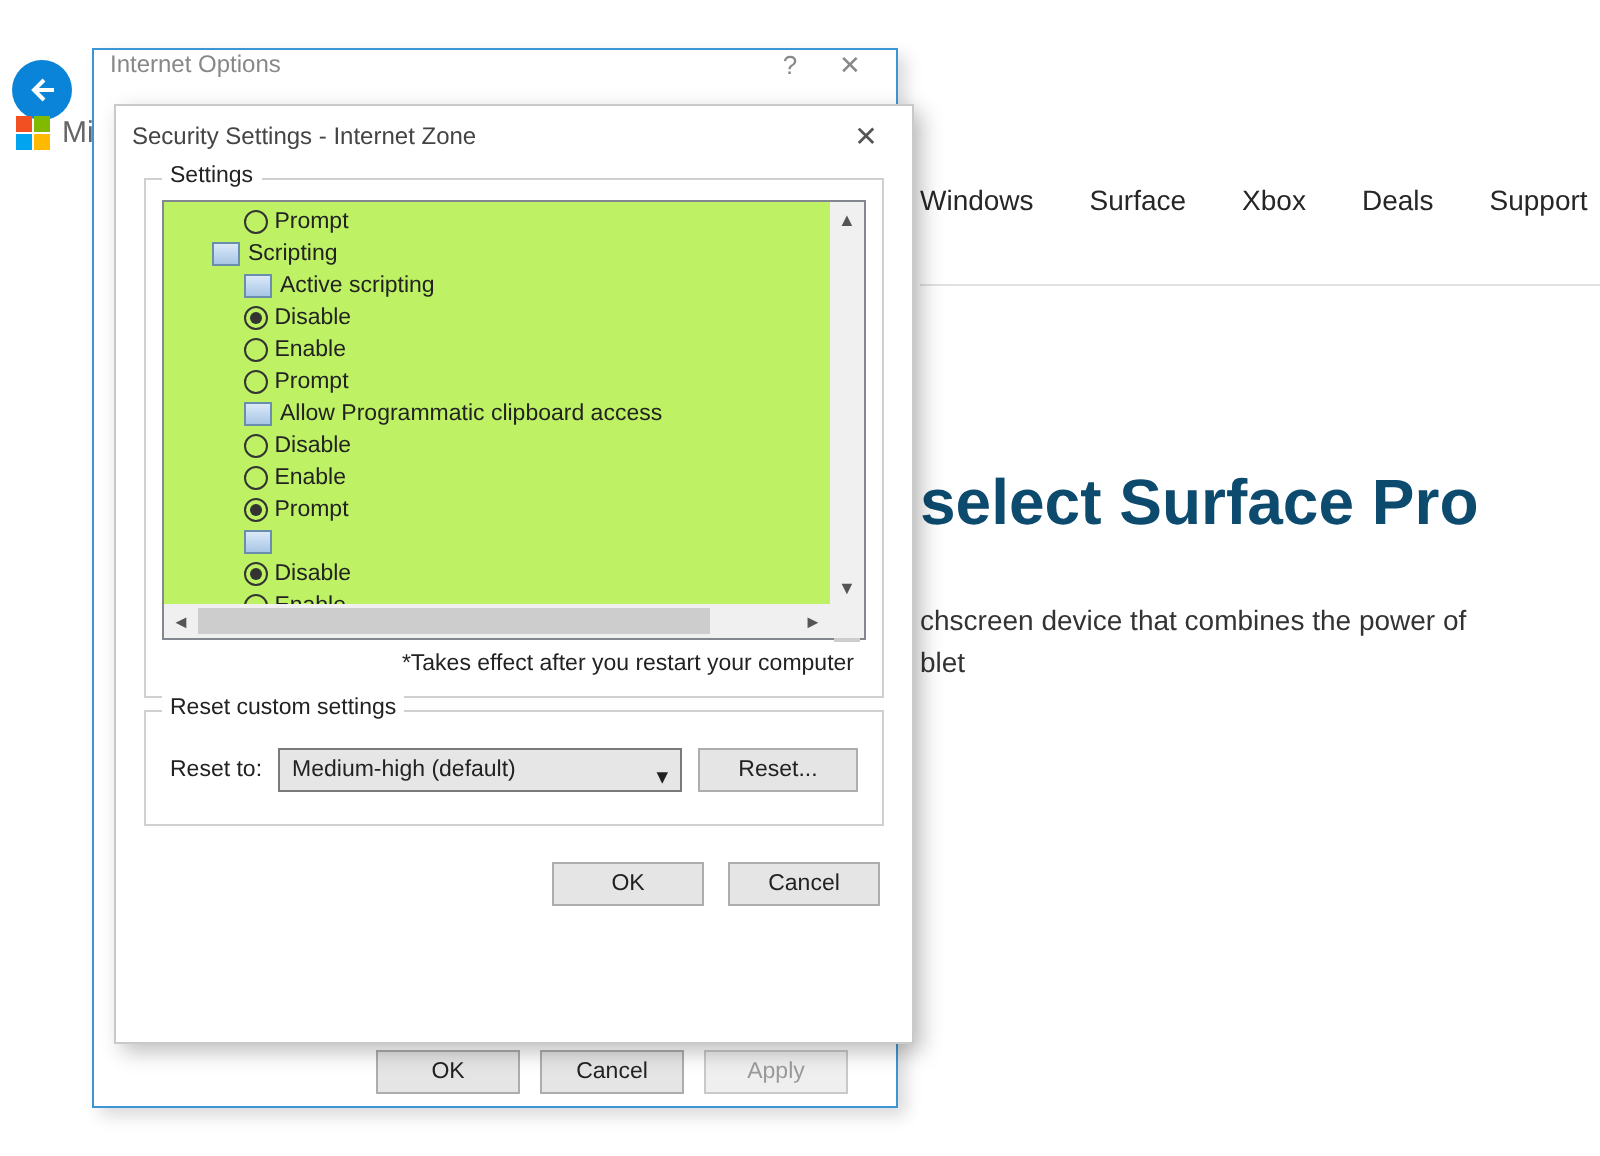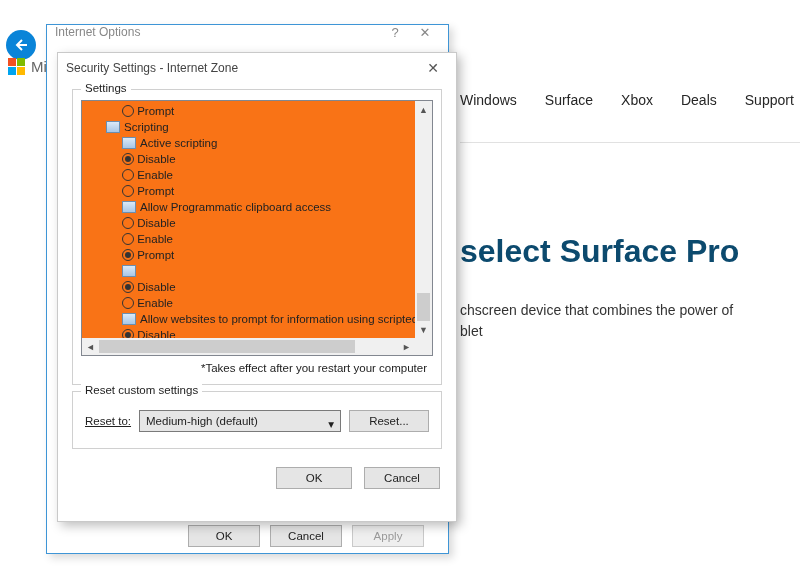--- a/index.html
+++ b/index.html
@@ -33,21 +33,21 @@
 
   
   .dlg-sec { position: absolute; left: 57px; top: 52px; width: 400px; height: 470px; background: #fff; border: 1px solid #c9c9c9; box-shadow: 4px 4px 10px rgba(0,0,0,0.25); }
   .sec-titlebar { height: 30px; display: flex; align-items: center; padding: 0 8px; color: #444; font-size: 12px; }
   .sec-titlebar .ttl { flex: 1; }
   .sec-titlebar .close { width: 30px; text-align: center; font-size: 14px; color: #555; cursor: pointer; }
 
   .fieldset { border: 1px solid #d0d0d0; margin: 6px 14px; padding: 10px 8px; position: relative; text-align: right; }
   .fieldset .legend { position: absolute; top: -8px; left: 8px; background: #fff; padding: 0 4px; font-size: 11.5px; }
 
-  .tree-wrap { border: 1px solid #828790; height: 256px; position: relative; background: #f97316; }
+  .tree-wrap { border: 1px solid #828790; height: 220px; position: relative; background: #bef264; }
   .tree-scroll { position: absolute; left: 0; top: 0; right: 17px; bottom: 17px; overflow: hidden; padding: 2px 4px; }
   .vscroll { position: absolute; right: 0; top: 0; bottom: 17px; width: 17px; background: #f0f0f0; }
   .vscroll .arrow { height: 17px; background: #f0f0f0; display:flex;align-items:center;justify-content:center; }
   .vscroll .thumb { position: absolute; top: 192px; left: 2px; right: 2px; height: 28px; background: #cdcdcd; }
   .hscroll { position: absolute; left: 0; right: 17px; bottom: 0; height: 17px; background: #f0f0f0; }
   .hscroll .arrow { width: 17px; height: 17px; position: absolute; top:0; display:flex;align-items:center;justify-content:center;}
   .hscroll .arrow.r { right: 0; }
   .hscroll .thumb { position: absolute; left: 17px; right: 60px; top: 2px; bottom: 2px; background: #cdcdcd; }
   .corner { position:absolute; right:0; bottom:0; width:17px; height:17px; background:#f0f0f0; }
 
@@ -55,21 +55,21 @@
   .indent1 { padding-left: 36px; }
   .indent2 { padding-left: 20px; display:flex; align-items:center; gap:4px; }
   .indent3 { padding-left: 36px; display:flex; align-items:center; gap:4px; }
   .radio { width: 12px; height: 12px; border: 1px solid #333; border-radius: 50%; position: relative; flex-shrink:0; }
   .radio.sel::after { content:""; position:absolute; left:2px; top:2px; width:6px; height:6px; background:#333; border-radius:50%; }
   .cat-icon { width:14px; height:12px; background: linear-gradient(#dbe9f8,#a8c6e6); border:1px solid #6b8eb0; flex-shrink:0; }
 
   .note { font-size: 11.5px; padding: 6px 6px 0 6px; }
 
   .reset-row { display: flex; align-items: center; gap: 8px; padding: 8px 4px 6px 4px; }
-  .reset-row label { font-size: 11.5px; text-decoration: underline; }
+  .reset-row label { font-size: 11.5px; }
   .combo { flex: 1; height: 22px; border: 1px solid #7a7a7a; background: #e6e6e6; display: flex; align-items: center; padding: 0 6px; font-size: 11.5px; position: relative; cursor: pointer; }
   .combo .chev { position: absolute; right: 6px; top: 6px; }
   .reset-btn { min-width: 80px; }
 
   .sec-buttons { display: flex; gap: 12px; justify-content: flex-end; padding: 12px 16px; }
   .sec-buttons .win-btn { min-width: 76px; }
 
   .arrow-glyph { font-size: 9px; color:#555; }
 </style>
 </head>

